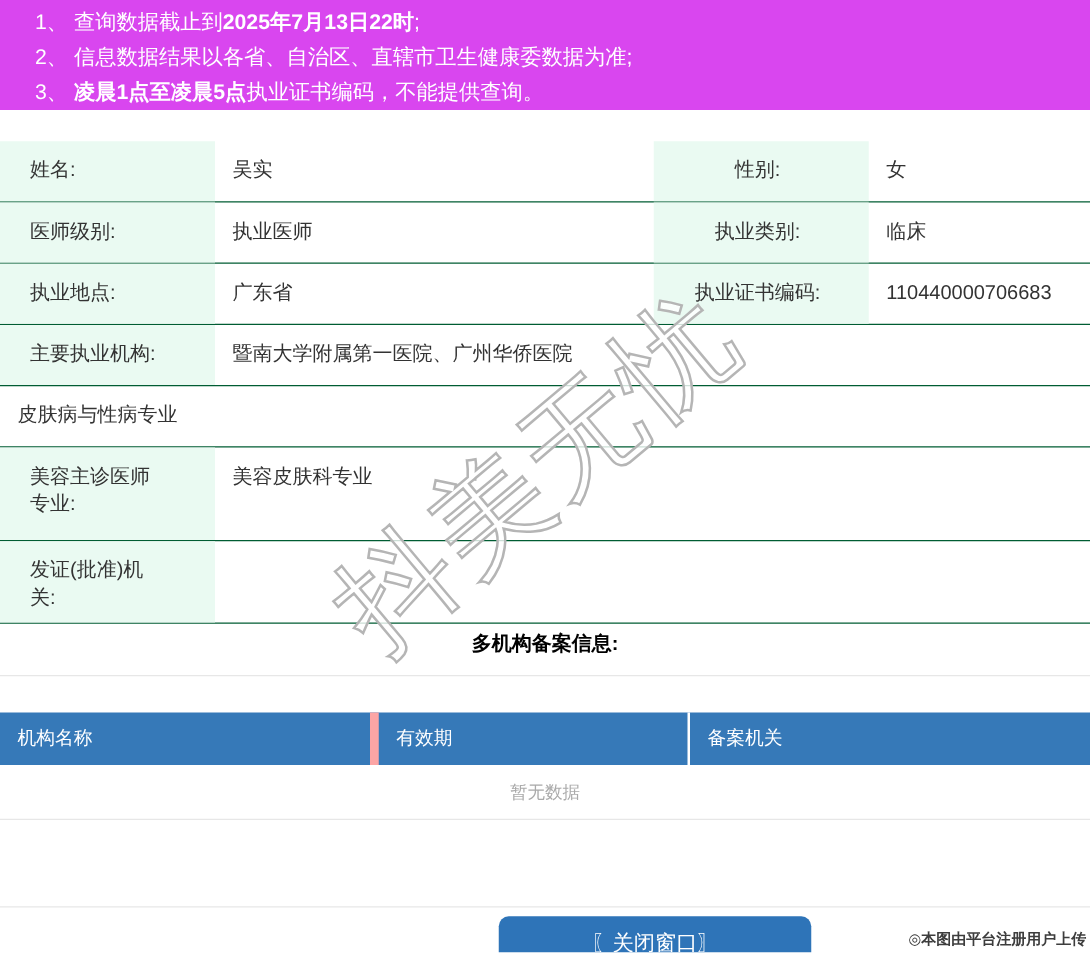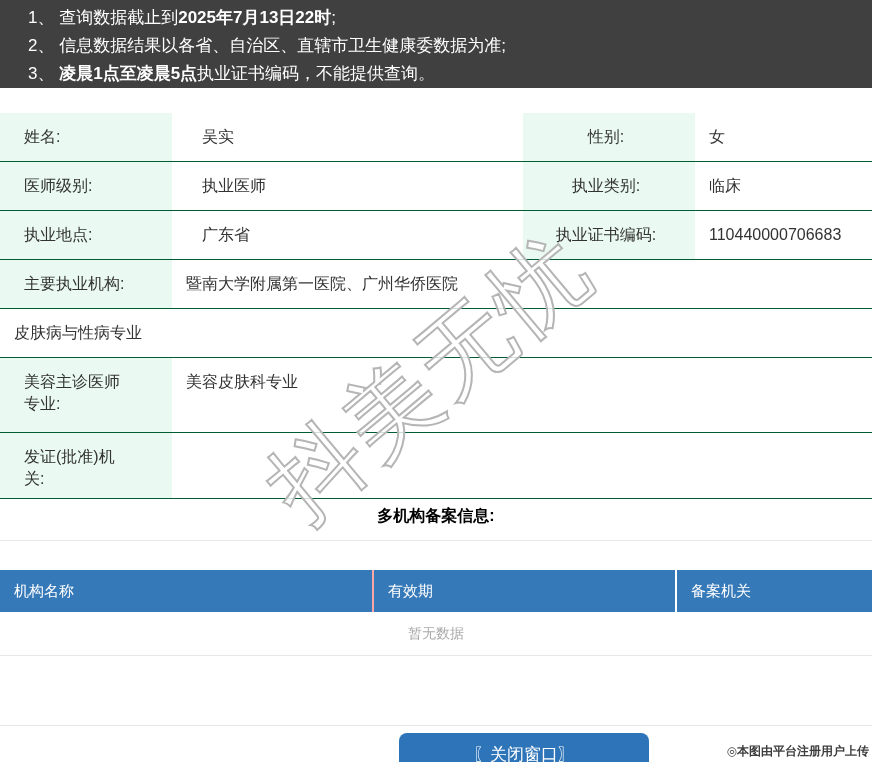--- a/index.html
+++ b/index.html
@@ -2,41 +2,41 @@
 <html><head>
 <meta charset="utf-8">
 <style>
   html,body{margin:0;padding:0;background:#fff;}
   .page{
     position:relative;width:872px;height:762px;overflow:hidden;background:#fff;
     font-family:"Liberation Sans","DejaVu Sans",sans-serif;
   }
   
   .banner{
-    box-sizing:border-box;width:872px;height:88px;background:#404040;
+    box-sizing:border-box;width:872px;height:88px;background:#d946ef;
     color:#fff;font-size:17px;line-height:28px;padding:4px 10px 0 28px;
   }
   .banner b{font-weight:bold;}
   
   .ptable{margin-top:25px;}
   .prow{display:flex;align-items:stretch;border-bottom:1.5px solid #005c33;min-height:49px;box-sizing:border-box;}
   .prow.tall{min-height:75px;}
   .cell{box-sizing:border-box;font-size:16px;color:#333;padding-top:13px;padding-bottom:8px;line-height:22px;}
   .lab{flex:0 0 172px;background:#eafaf2;padding-left:24px;padding-right:44px;}
   .lab2{flex:0 0 172px;background:#eafaf2;padding-left:14px;padding-right:20px;text-align:center;}
-  .val1{flex:0 0 351px;padding-left:30px;}
+  .val1{flex:0 0 351px;padding-left:14px;}
   .val2{flex:1;padding-left:14px;}
   .valfull{flex:1;padding-left:14px;}
   
   .section-title{text-align:center;font-weight:bold;font-size:16px;color:#000;margin-top:2px;line-height:30px;}
   .hrline{border:none;border-top:1px solid #e7e7e7;margin:9px 0 0 0;height:0;}
   .org-head{display:flex;background:#3679b8;height:42px;margin-top:29px;color:#fff;font-size:15px;}
   .oc{box-sizing:border-box;padding-left:14px;line-height:42px;}
-  .oc1{width:372px;}
-  .oc2{width:303px;border-left:2px solid #fca5a5;}
+  .oc1{width:296px;}
+  .oc2{width:254px;border-left:7px solid #fca5a5;}
   .oc3{flex:1;border-left:2px solid #fff;}
   .empty-row{height:43px;line-height:43px;text-align:center;color:#aaa;font-size:14px;border-bottom:1px solid #e7e7e7;}
   .spacer{height:69px;border-bottom:1px solid #e7e7e7;}
   
   .close-btn{
     position:absolute;left:399px;top:733px;width:250px;height:44px;
     background:#2e74b8;color:#fff;font-size:17px;text-align:center;line-height:42px;
     border:none;border-radius:8px;cursor:pointer;font-family:inherit;
   }
   .copyright{

